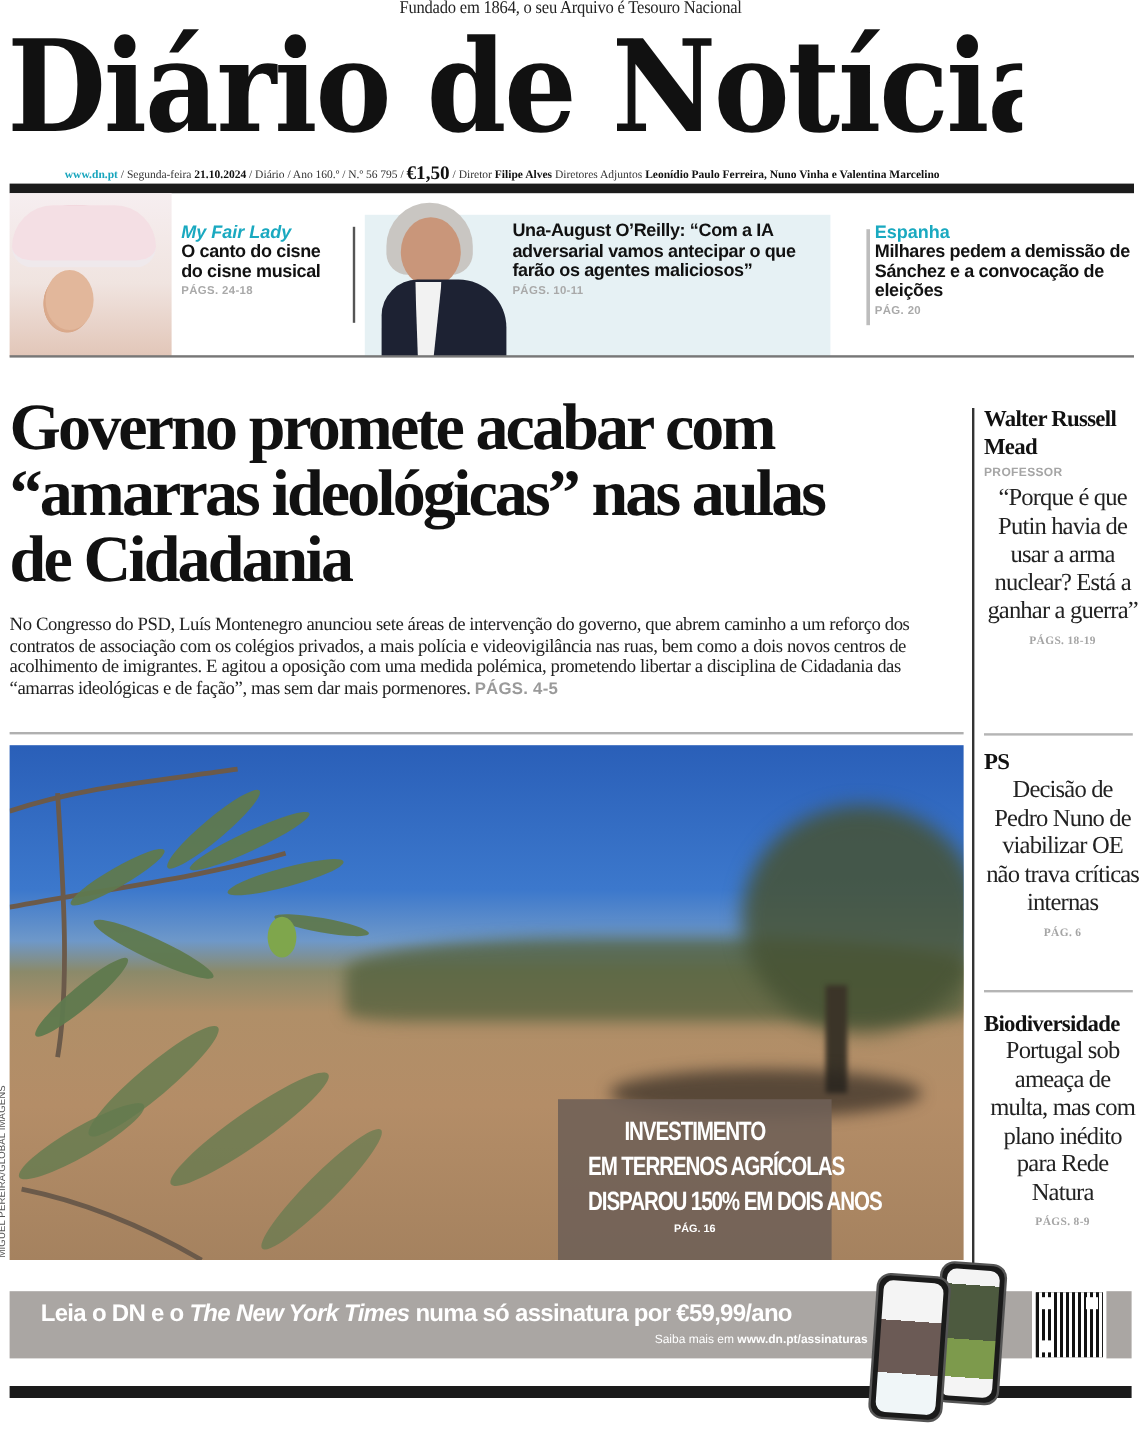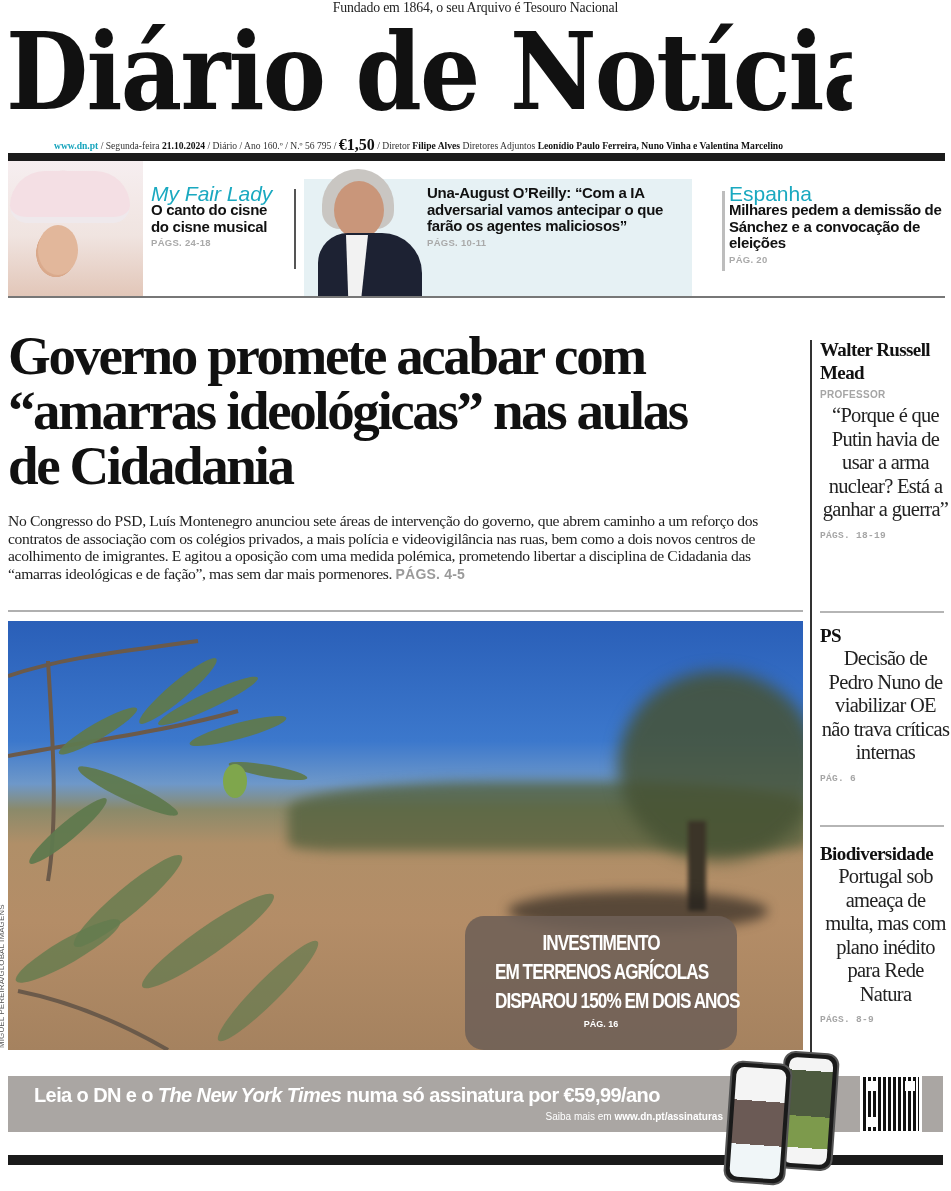--- a/index.html
+++ b/index.html
@@ -24,21 +24,21 @@
   
   .teasers { position: absolute; top: 161px; left: 8px; right: 6px; height: 136px; }
   .teaser-img { position: absolute; }
   .t1-img { left: 0; top: 0; width: 135px; height: 136px;
     background: radial-gradient(ellipse 60px 30px at 55px 28px, #f3d7de 0%, #e9c2cc 60%, transparent 62%),
                 radial-gradient(ellipse 28px 34px at 48px 92px, #e8c3a8 0%, #d9a88a 70%, transparent 72%),
                 linear-gradient(180deg, #f6eef0 0%, #f0e4e0 55%, #e2c6b8 100%); }
   .t1-face { position:absolute; left: 30px; top: 64px; width: 40px; height: 50px; border-radius: 50%; background:#e2b79b; }
   .t1-hat { position:absolute; left: 2px; top: 10px; width: 120px; height: 52px; border-radius: 60px 60px 30px 30px; background:#f4dfe4; border-bottom: 6px solid #efe9ec; }
   .teaser-text { position: absolute; font-family: "Liberation Sans", sans-serif; }
-  .kicker { color: #1aa9c0; font-weight: normal; font-size: 21px; line-height: 17px; }
+  .kicker { color: #1aa9c0; font-weight: bold; font-size: 15px; line-height: 17px; }
   .kicker.italic { font-style: italic; }
   .t-head { color: #111; font-weight: bold; font-size: 15px; line-height: 16.5px; letter-spacing: -0.3px; }
   .t-pages { color: #a9a9a9; font-weight: bold; font-size: 9.5px; line-height: 16px; letter-spacing: 0.3px; }
   .t1-text { left: 143px; top: 24px; width: 130px; }
   .vsep1 { position: absolute; left: 286px; top: 28px; width: 1.5px; height: 80px; background: #555; }
   .t2-box { position: absolute; left: 296px; top: 18px; width: 388px; height: 118px; background: #e6f1f4; }
   .t2-img { left: 304px; top: 6px; width: 114px; height: 130px; }
   .t2-hair { position:absolute; left: 10px; top: 2px; width: 72px; height: 60px; border-radius: 40px 40px 20px 20px; background:#c9c6c2; }
   .t2-face { position:absolute; left: 22px; top: 14px; width: 50px; height: 58px; border-radius: 50%; background:#c9967a; }
   .t2-body { position:absolute; left: 6px; top: 66px; width: 104px; height: 64px; border-radius: 30px 40px 0 0; background:#1d2233; }
@@ -60,31 +60,31 @@
   
   .photo { position: absolute; top: 621px; left: 8px; width: 795px; height: 429px; overflow: hidden;
     background: linear-gradient(180deg, #2a5fb8 0%, #3c78cc 28%, #6e98c9 38%, #8b8a6a 44%, #b08f68 52%, #b48d67 70%, #a5825f 100%); }
   .ph-treeline { position:absolute; left: 280px; top: 160px; width: 520px; height: 70px; border-radius: 40% 40% 10% 10%; background: rgba(80,95,60,0.75); filter: blur(6px); }
   .ph-tree { position:absolute; left: 610px; top: 50px; width: 200px; height: 190px; border-radius: 50%; background: rgba(70,82,52,0.85); filter: blur(8px); }
   .ph-trunk { position:absolute; left: 680px; top: 200px; width: 18px; height: 90px; background: #3b3428; filter: blur(2px); }
   .ph-shadow { position:absolute; left: 500px; top: 270px; width: 260px; height: 40px; border-radius: 50%; background: rgba(40,35,30,0.65); filter: blur(6px); }
   .ph-branches { position:absolute; left:0; top:0; width:400px; height:429px; }
   .photo-credit { position: absolute; left: -3px; top: 1048px; transform-origin: left top; transform: rotate(-90deg);
     font-family: "Liberation Sans", sans-serif; font-size: 8px; color: #555; white-space: nowrap; letter-spacing: 0.1px; }
-  .overlay-box { position: absolute; left: 465px; top: 916px; width: 272px; height: 134px;
-    background: rgba(110,96,86,0.88); text-align: center; border-radius: 19px; }
+  .overlay-box { position: absolute; left: 465px; top: 916px; width: 228px; height: 134px;
+    background: rgba(110,96,86,0.88); text-align: center; }
   .overlay-title { font-family: "Liberation Sans", sans-serif; font-weight: bold; color: #fff;
     font-size: 22px; line-height: 29px; letter-spacing: -1.2px; margin-top: 12px; transform: scaleX(0.78); transform-origin: center; white-space: nowrap; }
   .overlay-page { font-family: "Liberation Sans", sans-serif; font-weight: bold; color: #fff; font-size: 9px; margin-top: 4px; }
   .rcol-line { position: absolute; left: 810px; top: 340px; width: 1.5px; height: 716px; background: #333; }
   .r-item { position: absolute; left: 820px; width: 131px; }
   .r-name { font-family: "Liberation Serif", serif; font-weight: bold; font-size: 19px; line-height: 23px; color: #111; letter-spacing: -0.6px; }
   .r-role { font-family: "Liberation Sans", sans-serif; font-weight: bold; font-size: 10px; color: #a5a5a5; line-height: 18px; margin-top: 2px; letter-spacing: 0.3px; }
   .r-text { font-family: "Liberation Serif", serif; font-size: 20.5px; line-height: 23.5px; color: #222; letter-spacing: -0.7px; text-align: center; }
-  .r-pages { font-family: Liberation Mono, monospace; font-weight: bold; font-size: 9.5px; color: #a5a5a5; margin-top: 8px; letter-spacing: 0.3px; }
+  .r-pages { font-family: Liberation Serif, serif; font-weight: bold; font-size: 9.5px; color: #a5a5a5; margin-top: 8px; letter-spacing: 0.3px; text-align: center; }
   .r-sep { position: absolute; left: 820px; width: 124px; height: 2px; background: #b5b5b5; }
 
   
   .promo { position: absolute; top: 1076px; left: 8px; width: 935px; height: 56px; background: #aaa6a3; }
   .promo-main { position: absolute; left: 26px; top: 8px; font-family: "Liberation Sans", sans-serif; font-weight: bold;
     color: #fff; font-size: 20px; letter-spacing: -0.6px; white-space: nowrap; }
   .promo-main i { font-style: italic; }
   .promo-sub { position: absolute; right: 220px; top: 35px; font-family: "Liberation Sans", sans-serif; color: #fff; font-size: 10px; white-space: nowrap; }
   .promo-sub b { font-weight: bold; }
   .qr { position: absolute; left: 860px; top: 1074px; width: 62px; height: 60px; background: #fff; padding: 3px; }

